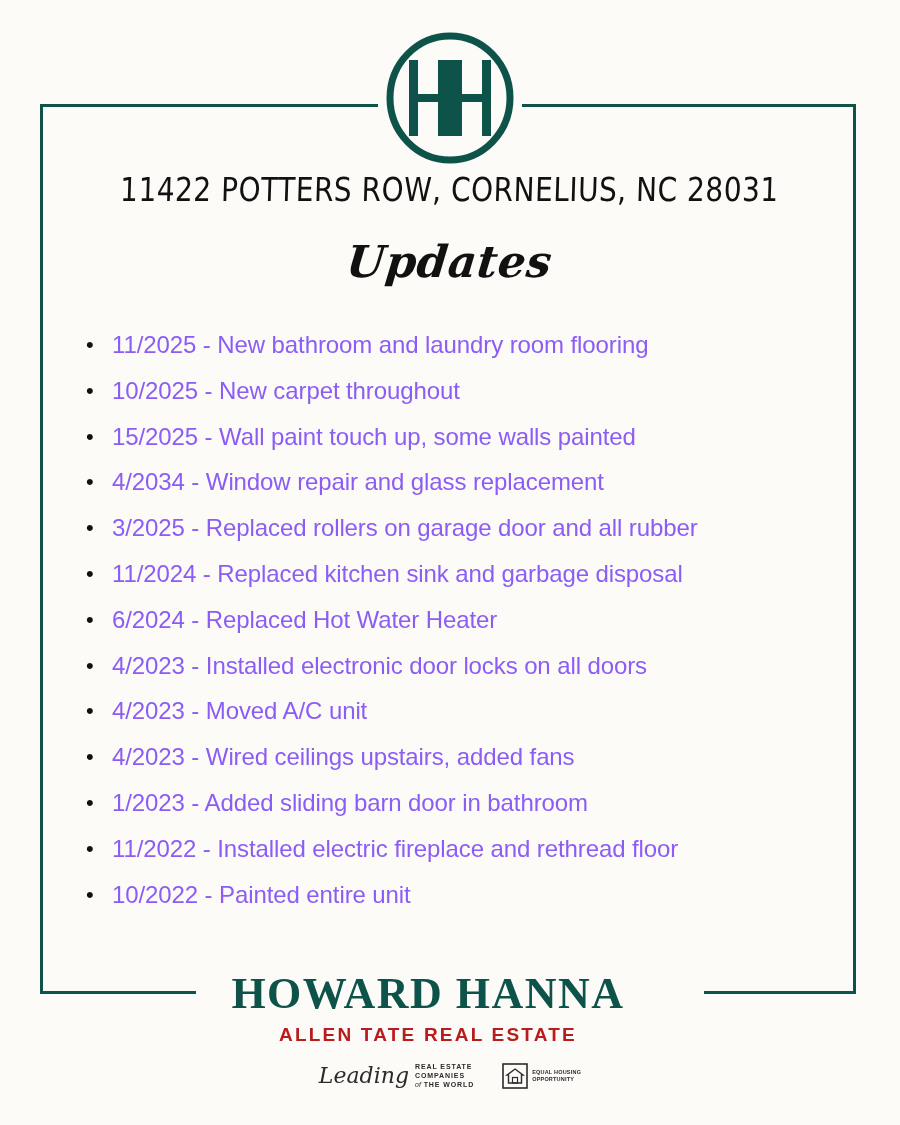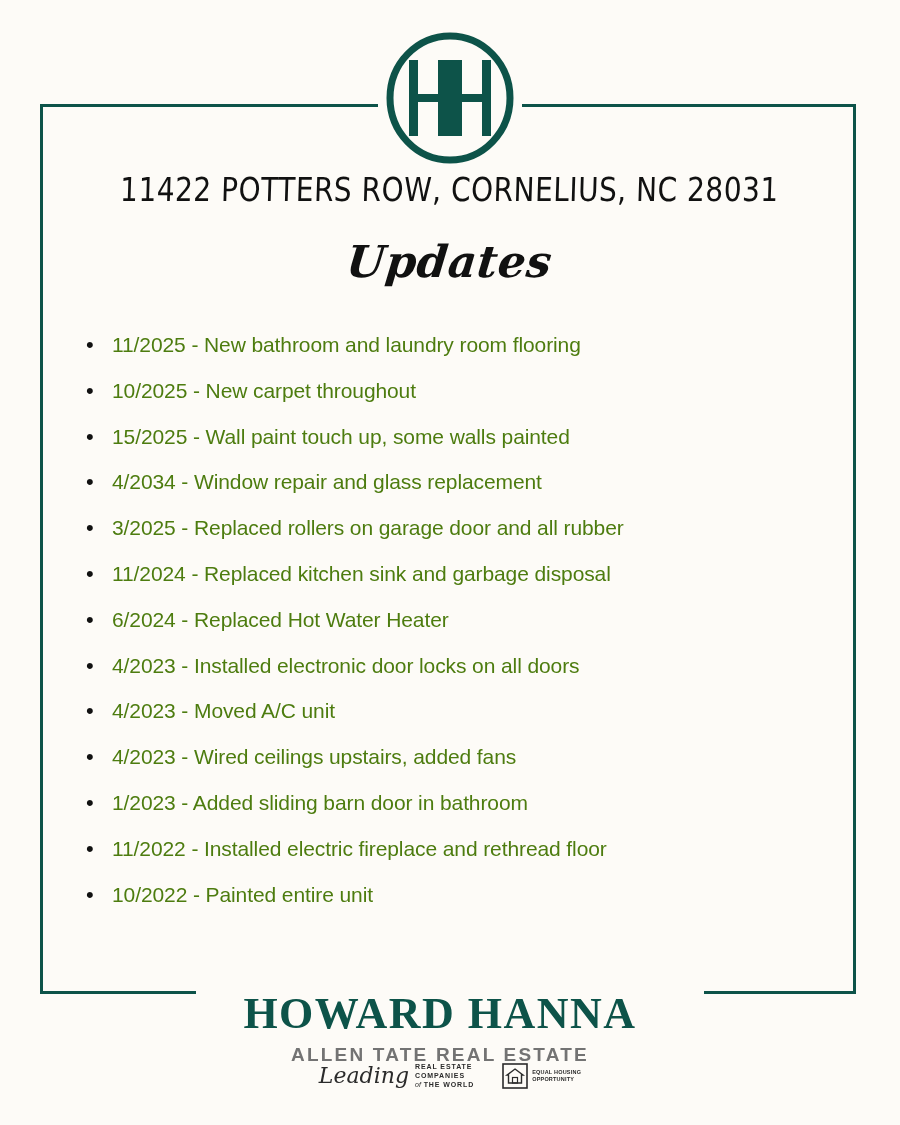--- a/index.html
+++ b/index.html
@@ -104,59 +104,58 @@
     left: 78px;
     top: 322px;
     width: 760px;
     margin: 0;
     padding: 0;
     list-style: none;
   }
   .list li {
     position: relative;
     padding-left: 34px;
-    font-size: 21px;
+    font-size: 24px;
     line-height: 45.8px;
-    color: #4d7c0f;
+    color: #8b5cf6;
     white-space: nowrap;
     letter-spacing: -0.1px;
   }
   .list li::before {
     content: "•";
     position: absolute;
     left: 8px;
     top: 0;
     font-size: 22px;
     line-height: 45.8px;
     color: #111;
   }
 
   
   .brand {
     position: absolute;
-    left: 16px;
+    left: 4px;
     top: 968px;
     width: 848px;
     text-align: center;
-    margin-top: 20px;
   }
   .brand-name {
     font-family: "Liberation Serif", serif;
     font-weight: 700;
     font-size: 44px;
     letter-spacing: 1.5px;
     color: #0d5349;
     line-height: 52px;
   }
   .brand-sub {
     font-family: "Liberation Sans", sans-serif;
     font-weight: 700;
     font-size: 19px;
     letter-spacing: 2.2px;
-    color: #737373;
+    color: #b91c1c;
     margin-top: 4px;
   }
 
   
   .footer {
     position: absolute;
     left: 0;
     top: 1062px;
     width: 900px;
     display: flex;

